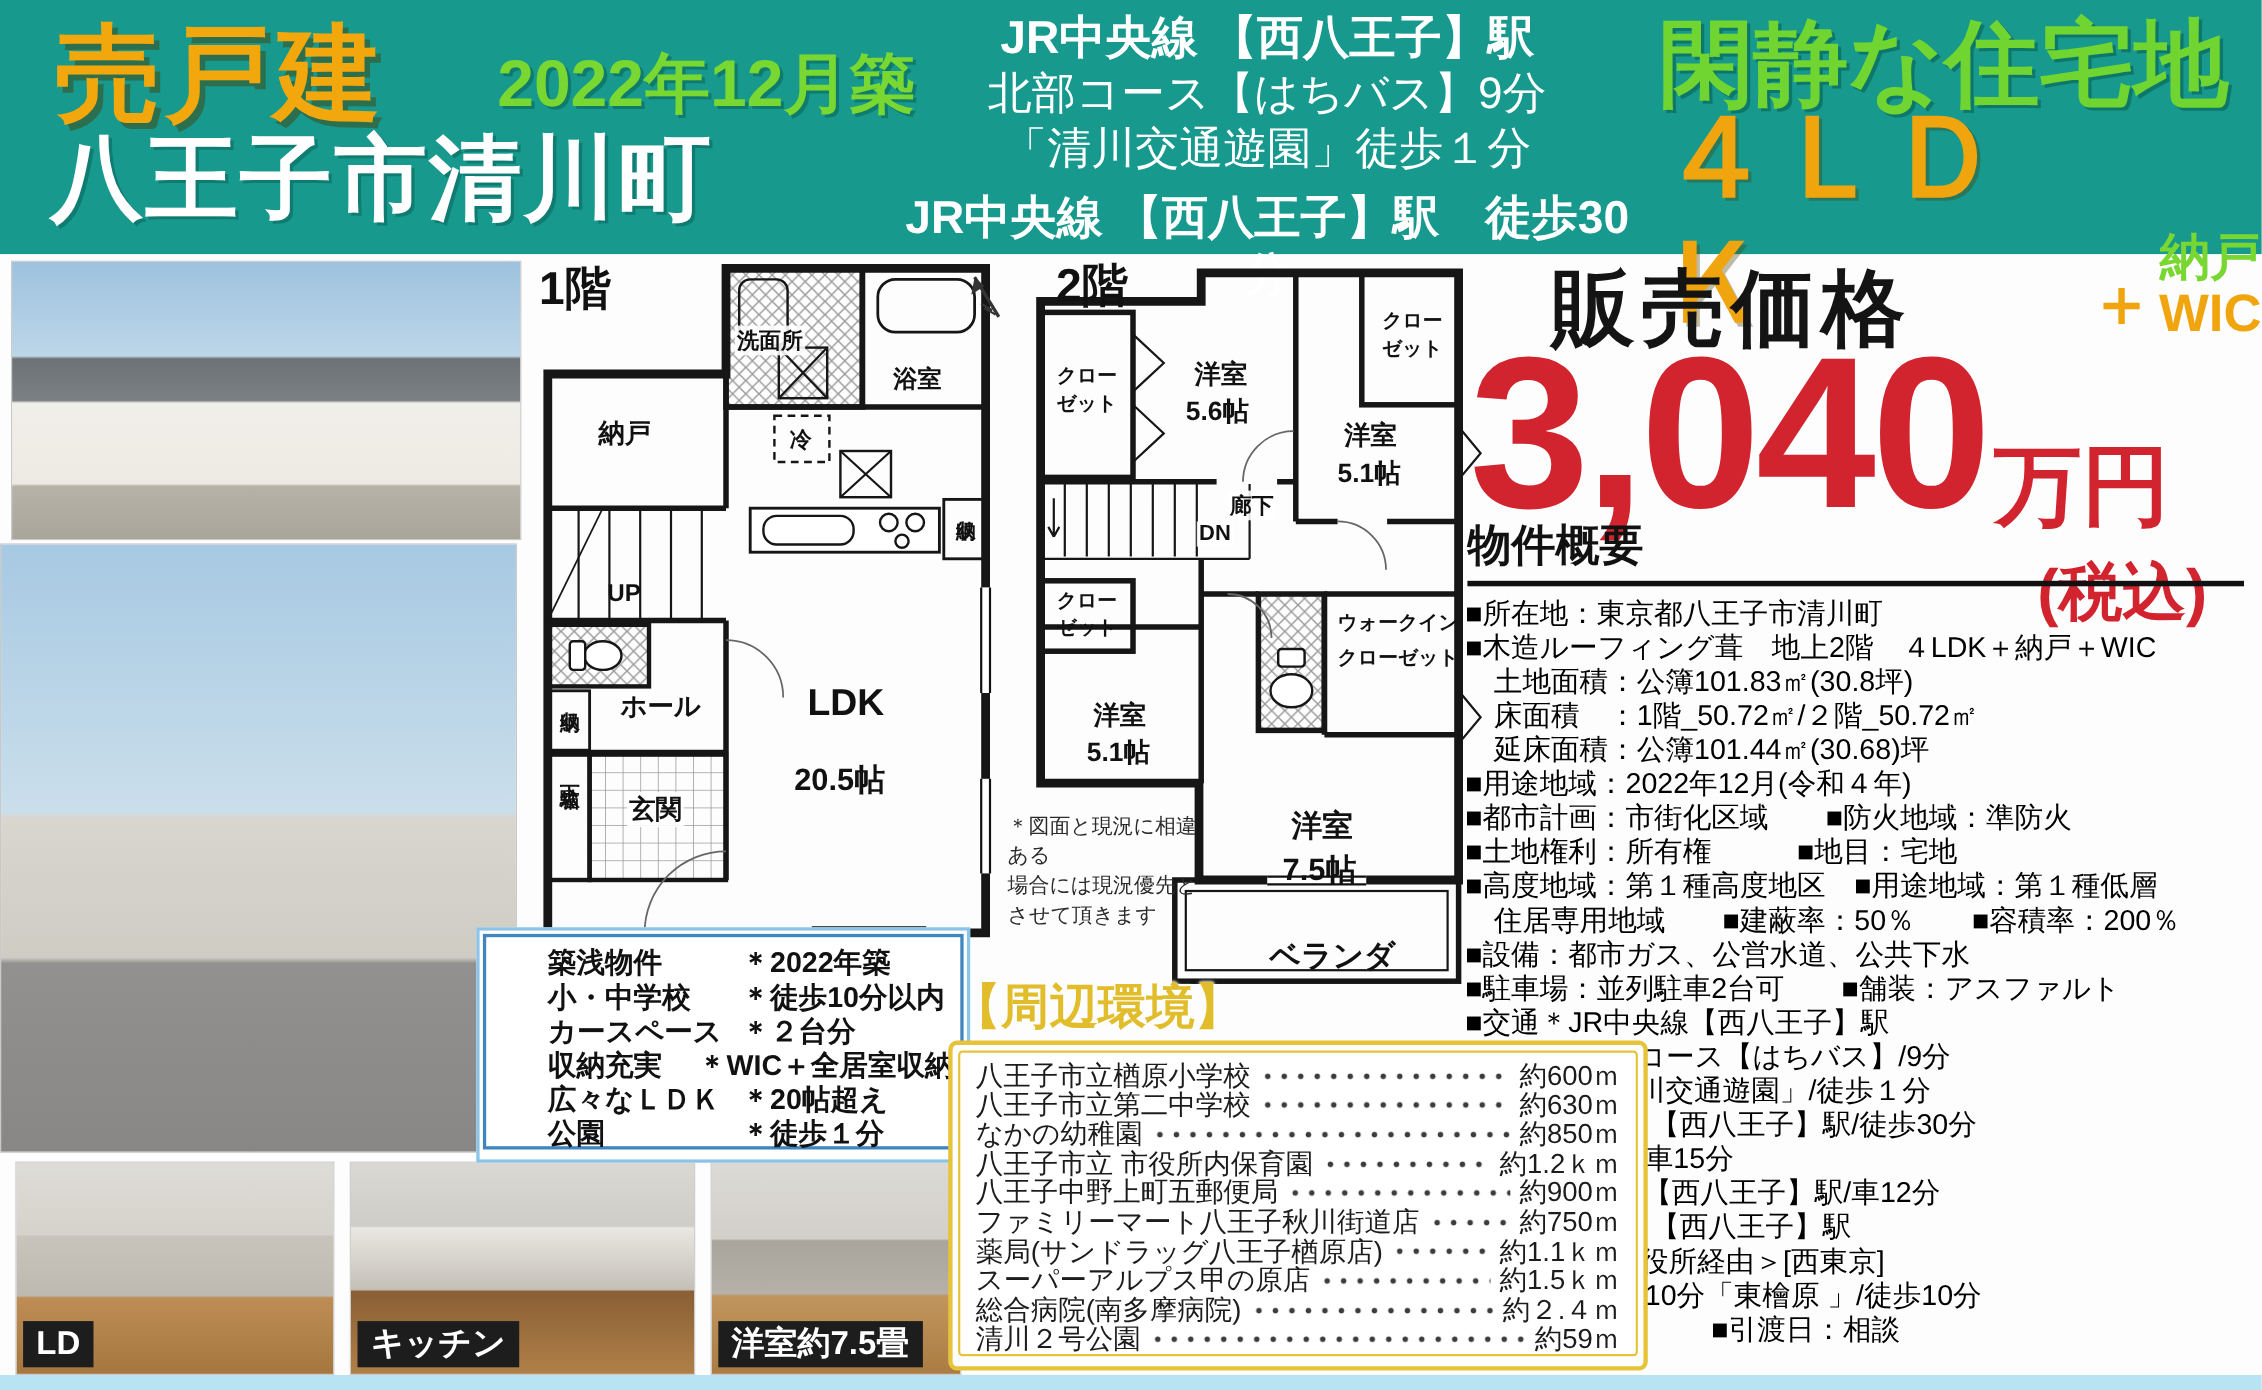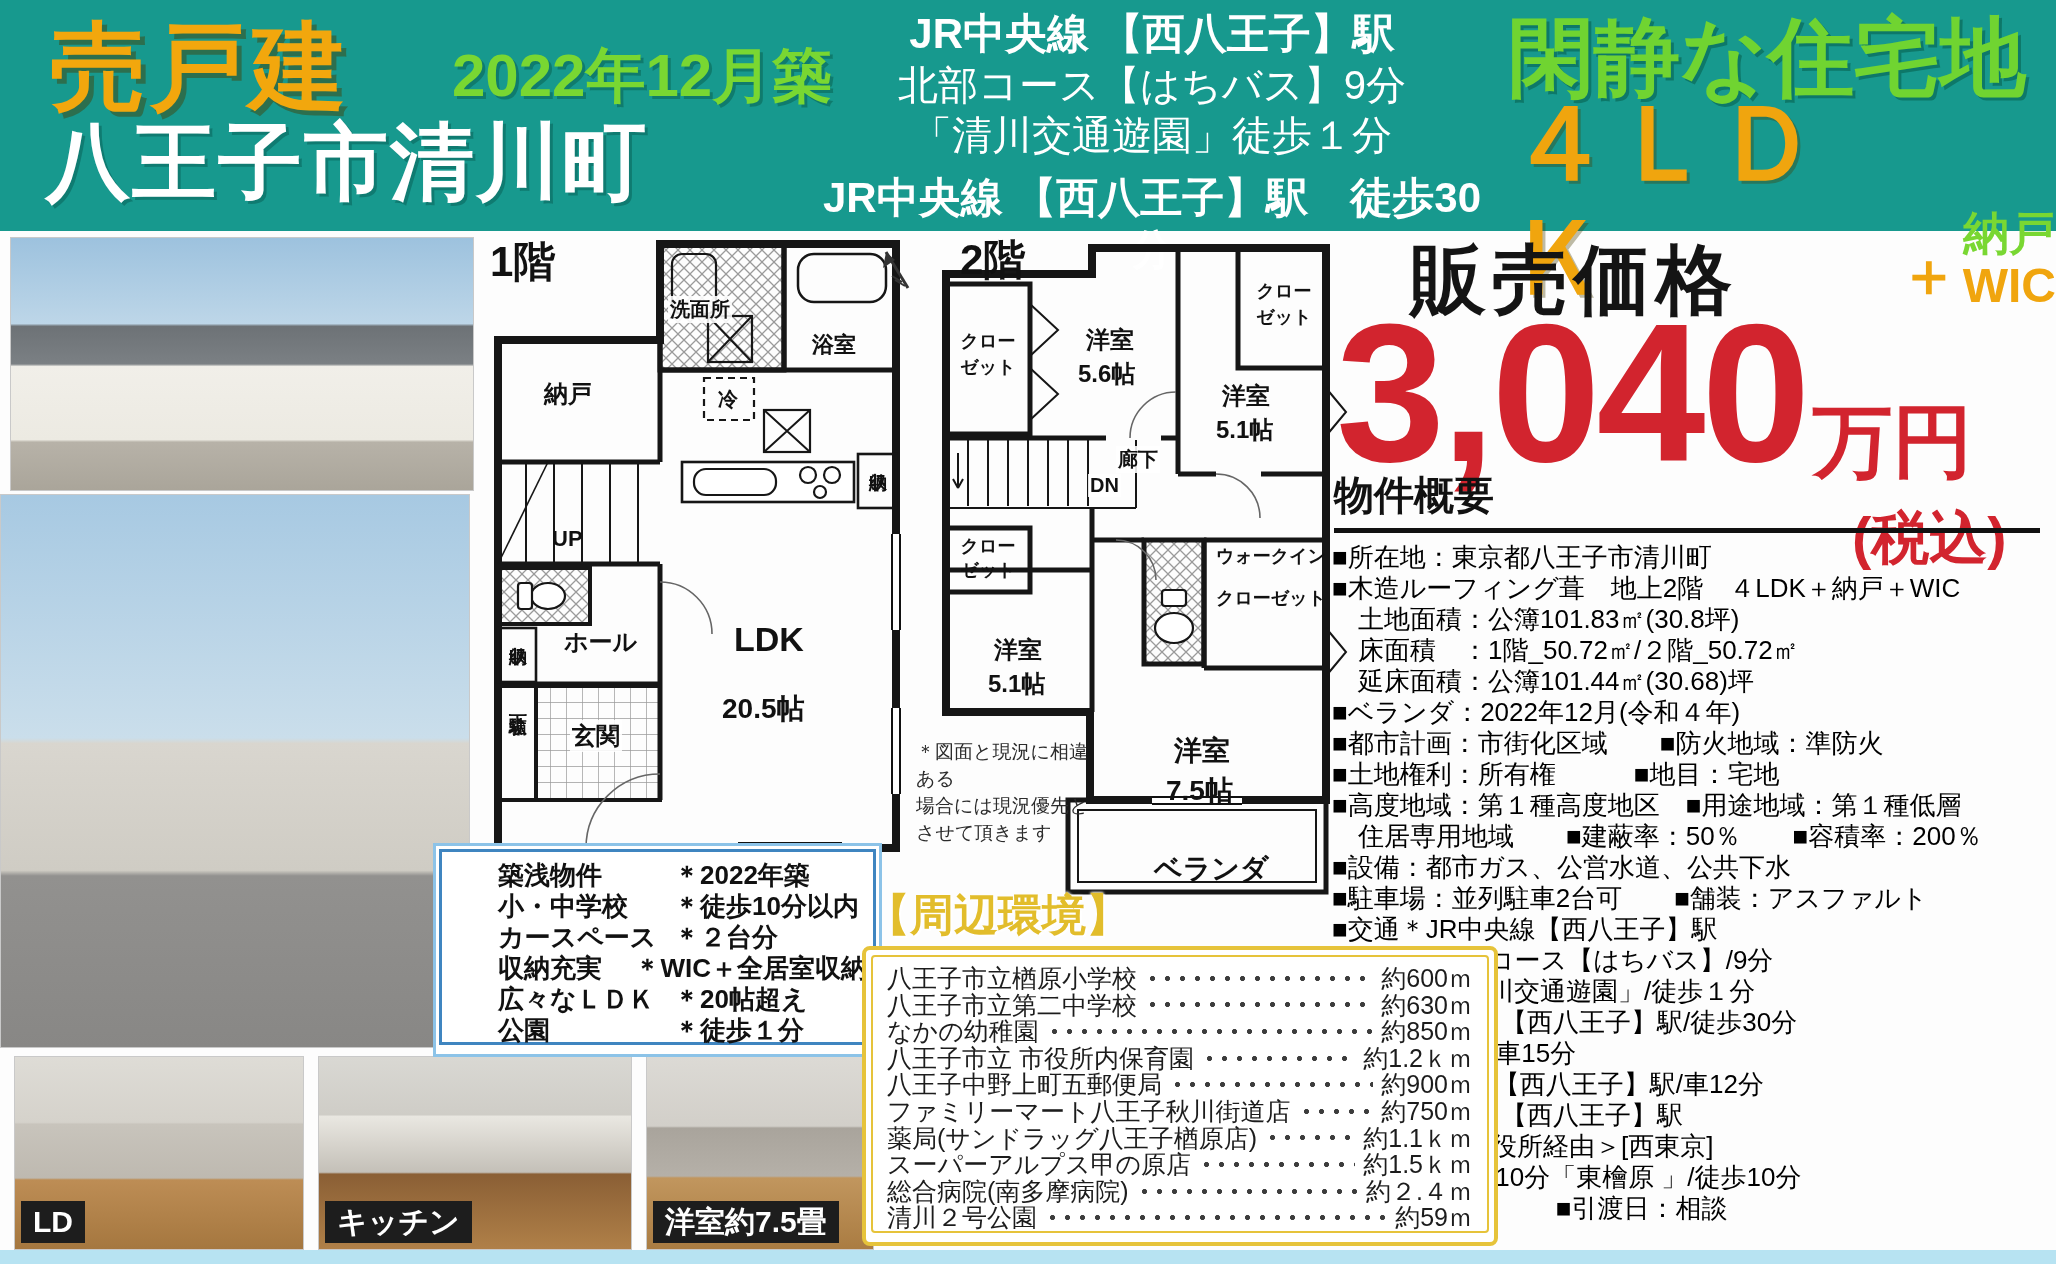--- a/index.html
+++ b/index.html
@@ -225,21 +225,21 @@
   <span class="fp-label lab24" style="left:170px;top:86px;">洋室</span>
   <span class="fp-label lab24" style="left:162px;top:120px;">5.6帖</span>
   <span class="fp-label lab18" style="left:338px;top:40px;width:60px;white-space:normal;text-align:center;line-height:26px;">クローゼット</span>
   <span class="fp-label lab24" style="left:306px;top:142px;">洋室</span>
   <span class="fp-label lab24" style="left:300px;top:176px;">5.1帖</span>
   <span class="fp-label lab20 whitebg" style="left:200px;top:208px;">廊下</span>
   <span class="fp-label lab20 whitebg" style="left:172px;top:236px;">DN</span>
   <span class="fp-label lab18" style="left:42px;top:296px;width:60px;white-space:normal;text-align:center;line-height:24px;">クローゼット</span>
   <span class="fp-label lab24" style="left:78px;top:396px;">洋室</span>
   <span class="fp-label lab24" style="left:72px;top:430px;">5.1帖</span>
-  <span class="fp-label lab18" style="left:300px;top:306px;text-align:center;">ウォークイン</span>
+  <span class="fp-label lab18" style="left:300px;top:316px;text-align:center;">ウォークイン</span>
   <span class="fp-label lab18" style="left:300px;top:348px;">クローゼット</span>
   <span class="fp-label lab28" style="left:258px;top:470px;">洋室</span>
   <span class="fp-label lab28" style="left:250px;top:510px;">7.5帖</span>
   <span class="fp-label lab28" style="left:238px;top:588px;">ベランダ</span>
   <div class="disclaimer">＊図面と現況に相違ある
 場合には現況優先と
 させて頂きます</div>
 </div>
 
 <div class="abs price-label">販売価格</div>
@@ -250,21 +250,21 @@
 <div class="abs price-tax">(税込)</div>
 
 <div class="abs ov-title">物件概要</div>
 <div class="abs ov-rule"></div>
 <div class="abs overview">
   <div>■所在地：東京都八王子市清川町</div>
   <div>■木造ルーフィング葺　地上2階　４LDK＋納戸＋WIC</div>
   <div>　土地面積：公簿101.83㎡(30.8坪)</div>
   <div>　床面積　：1階_50.72㎡/２階_50.72㎡</div>
   <div>　延床面積：公簿101.44㎡(30.68)坪</div>
-  <div>■ベランダ：2022年12月(令和４年)</div>
+  <div>■用途地域：2022年12月(令和４年)</div>
   <div>■都市計画：市街化区域　　■防火地域：準防火</div>
   <div>■土地権利：所有権　　　■地目：宅地</div>
   <div>■高度地域：第１種高度地区　■用途地域：第１種低層</div>
   <div>　住居専用地域　　■建蔽率：50％　　■容積率：200％</div>
   <div>■設備：都市ガス、公営水道、公共下水</div>
   <div>■駐車場：並列駐車2台可　　■舗装：アスファルト</div>
   <div>■交通＊JR中央線【西八王子】駅</div>
   <div>　　　　北部コース【はちバス】/9分</div>
   <div>　　　　「清川交通遊園」/徒歩１分</div>
   <div>　＊JR中央線 【西八王子】駅/徒歩30分</div>

